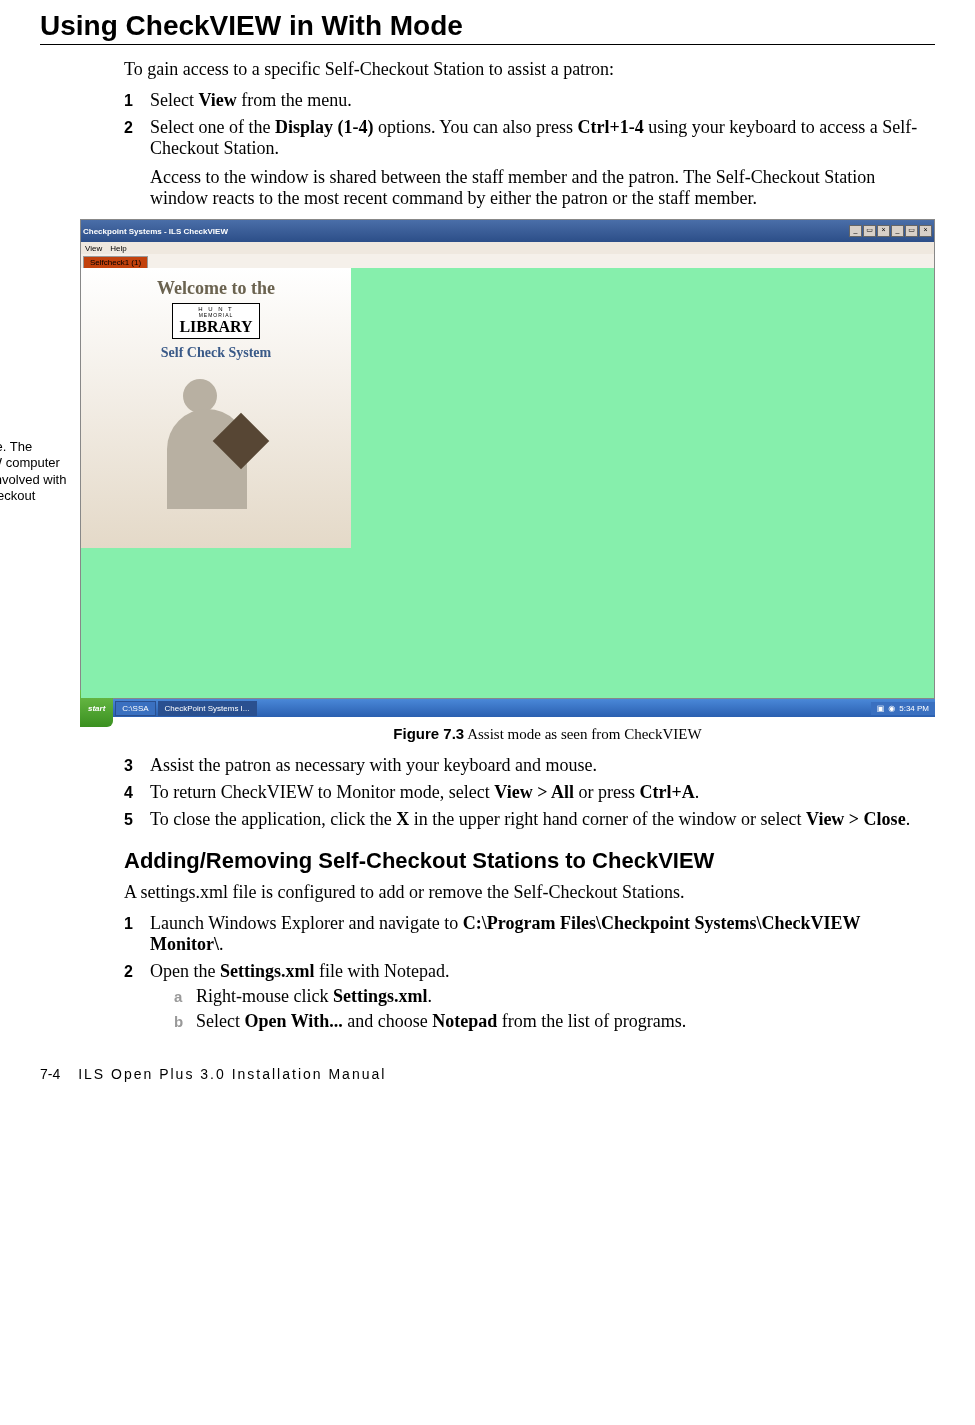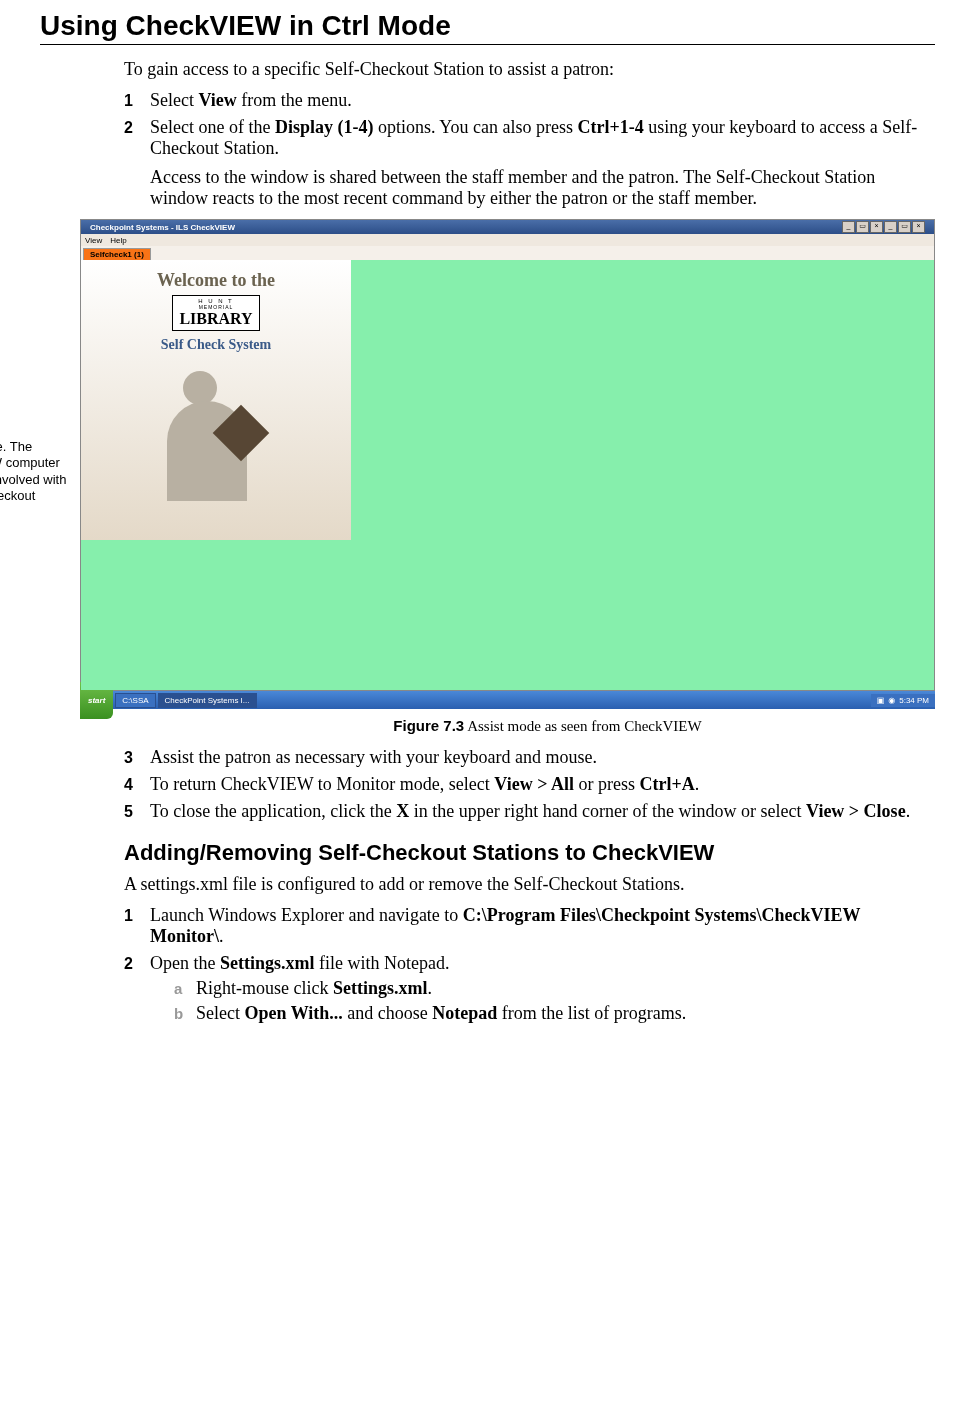--- a/index.html
+++ b/index.html
@@ -74,26 +74,26 @@
   .screenshot {
     flex: 1;
     display: flex;
     flex-direction: column;
   }
   .ss-outer {
     background: #d8d0c8;
     border: 1px solid #888;
   }
   .ss-titlebar {
-    height: 14px;
+    height: 22px;
     background: linear-gradient(#4a6ea8, #2c4e88);
     display: flex;
     align-items: center;
     justify-content: space-between;
-    padding: 0 9px;
+    padding: 0 2px;
   }
   .ss-titlebar .title-text {
     color: #fff;
     font-family: Arial, Helvetica, sans-serif;
     font-size: 8px;
     font-weight: bold;
   }
   .ss-titlebar .winbtns {
     display: flex;
     gap: 1px;
@@ -122,24 +122,23 @@
     height: 14px;
     background: #f5f0ea;
     display: flex;
     align-items: flex-end;
     padding-left: 2px;
   }
   .ss-tab {
     font-family: Arial, Helvetica, sans-serif;
     font-size: 8px;
     padding: 1px 6px;
-    background: #f97316;
+    background: #c2410c;
     border: 1px solid #999;
     border-bottom: none;
-    font-weight: bold;
   }
   .ss-stage {
     height: 430px;
     background: #86efac;
     position: relative;
   }
   .ss-panel {
     position: absolute;
     left: 0;
     top: 0;
@@ -283,21 +282,21 @@
   }
   .footer .pg {
     letter-spacing: 0;
     margin-right: 12px;
   }
 </style>
 </head>
 <body>
 
 <div class="page">
-  <h1 class="section-title">Using CheckVIEW in Ctrl Mode</h1>
+  <h1 class="section-title">Using CheckVIEW in With Mode</h1>
   <hr class="rule">
 
   <div class="content-block">
     <p class="intro">To gain access to a specific Self-Checkout Station to assist a patron:</p>
 
     <ol class="num-list">
       <li>
         <span class="num">1</span>
         <span class="num-body">
           <span>Select </span><span class="bold">View</span><span> from the menu.</span>
@@ -418,13 +417,17 @@
               <span>
                 <span>Select </span><span class="bold">Open With...</span><span> and choose </span><span class="bold">Notepad</span><span> from the list of programs.</span>
               </span>
             </li>
           </ul>
         </span>
       </li>
     </ol>
   </div>
 
+  <div class="footer">
+    <span class="pg">7-4</span>
+    <span>ILS Open Plus 3.0 Installation Manual</span>
+  </div>
 </div>
 
 </body></html>

